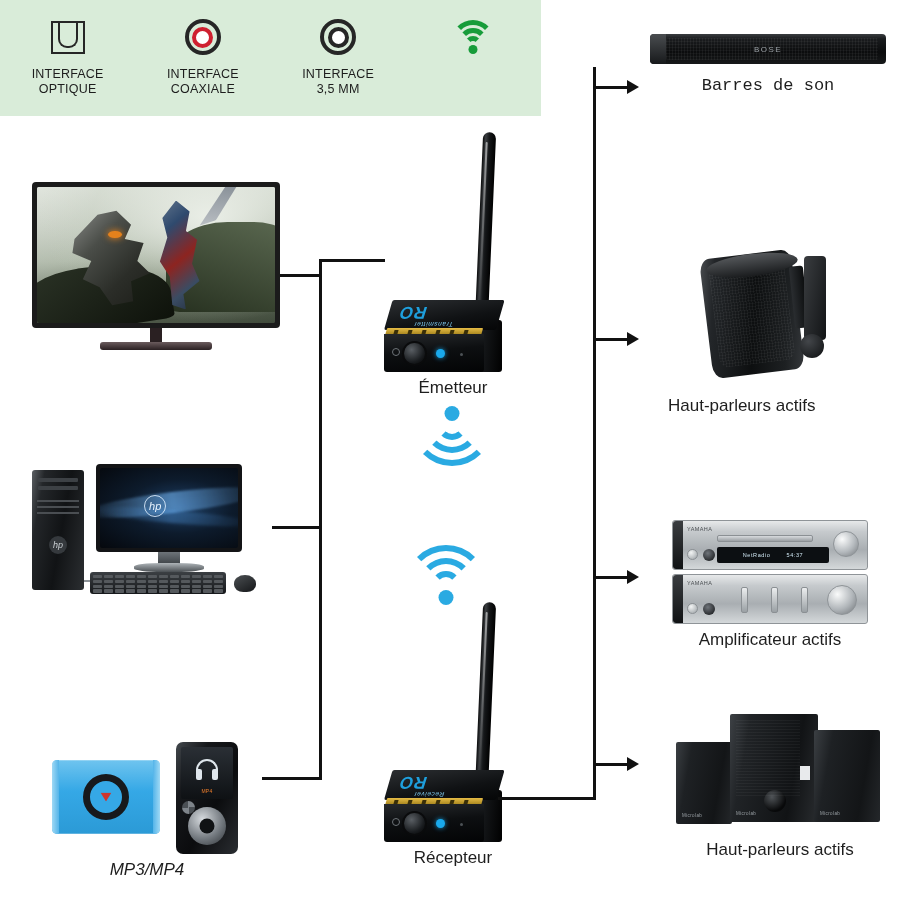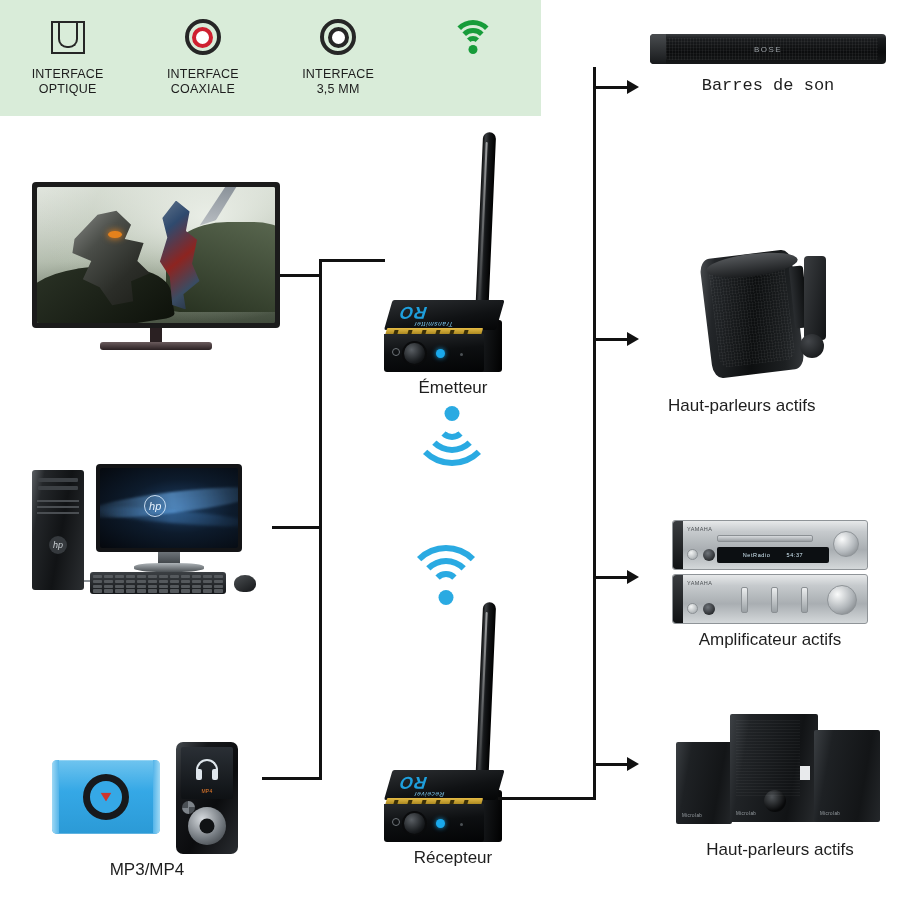--- a/index.html
+++ b/index.html
@@ -423,21 +423,21 @@
         </div>
       <div class="mp4">
         <div class="scr">
             <div class="hs"></div>
             <div class="brand">MP4</div>
           </div>
         <div class="fan"></div>
         <div class="nav"></div>
       </div>
     </div>
-    <div class="caption" style="width:190px;">MP3/MP4</div>
+    <div class="caption" style="width:190px;font-style:italic;">MP3/MP4</div>
   </div>
 
   <div class="ln" style="left:280px; top:274px; width:42px; height:3px;"></div>
   <div class="ln" style="left:272px; top:526px; width:50px; height:3px;"></div>
   <div class="ln" style="left:262px; top:777px; width:60px; height:3px;"></div>
   <div class="ln" style="left:319px; top:259px; width:3px; height:521px;"></div>
   <div class="ln" style="left:319px; top:259px; width:66px; height:3px;"></div>
 
   <div class="node" style="left:378px; top:122px;">
     <div class="art dev-wrap">

